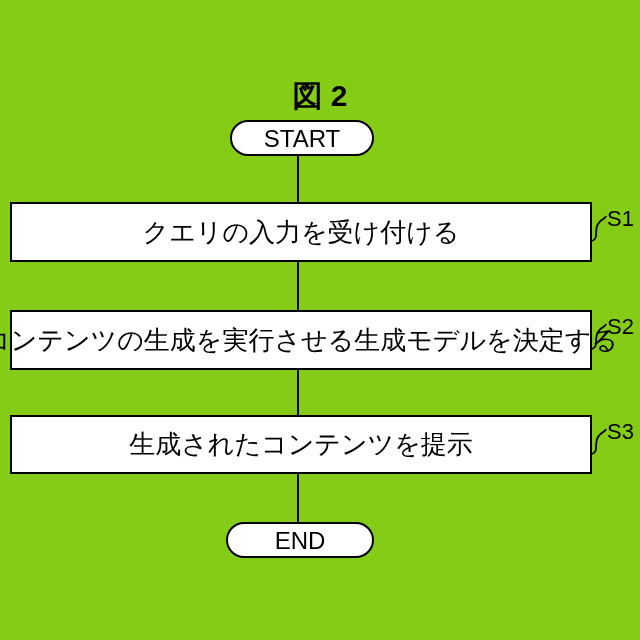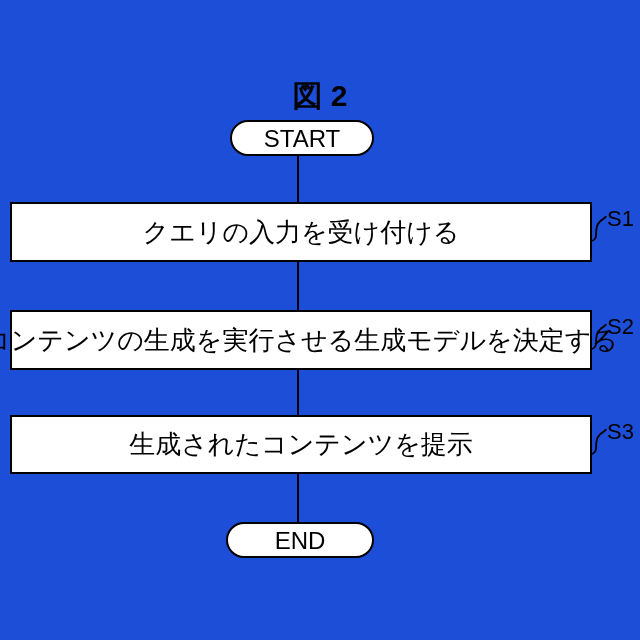--- a/index.html
+++ b/index.html
@@ -4,21 +4,21 @@
 <style>
   html, body {
     margin: 0;
     padding: 0;
     background: #ffffff;
   }
   .stage {
     position: relative;
     width: 640px;
     height: 640px;
-    background: #1d4ed8;
+    background: #84cc16;
     overflow: hidden;
     font-family: "Liberation Sans", sans-serif;
   }
   svg { display: block; }
   .shape {
     fill: #ffffff;
     stroke: #000000;
     stroke-width: 2;
   }
   .connector {

